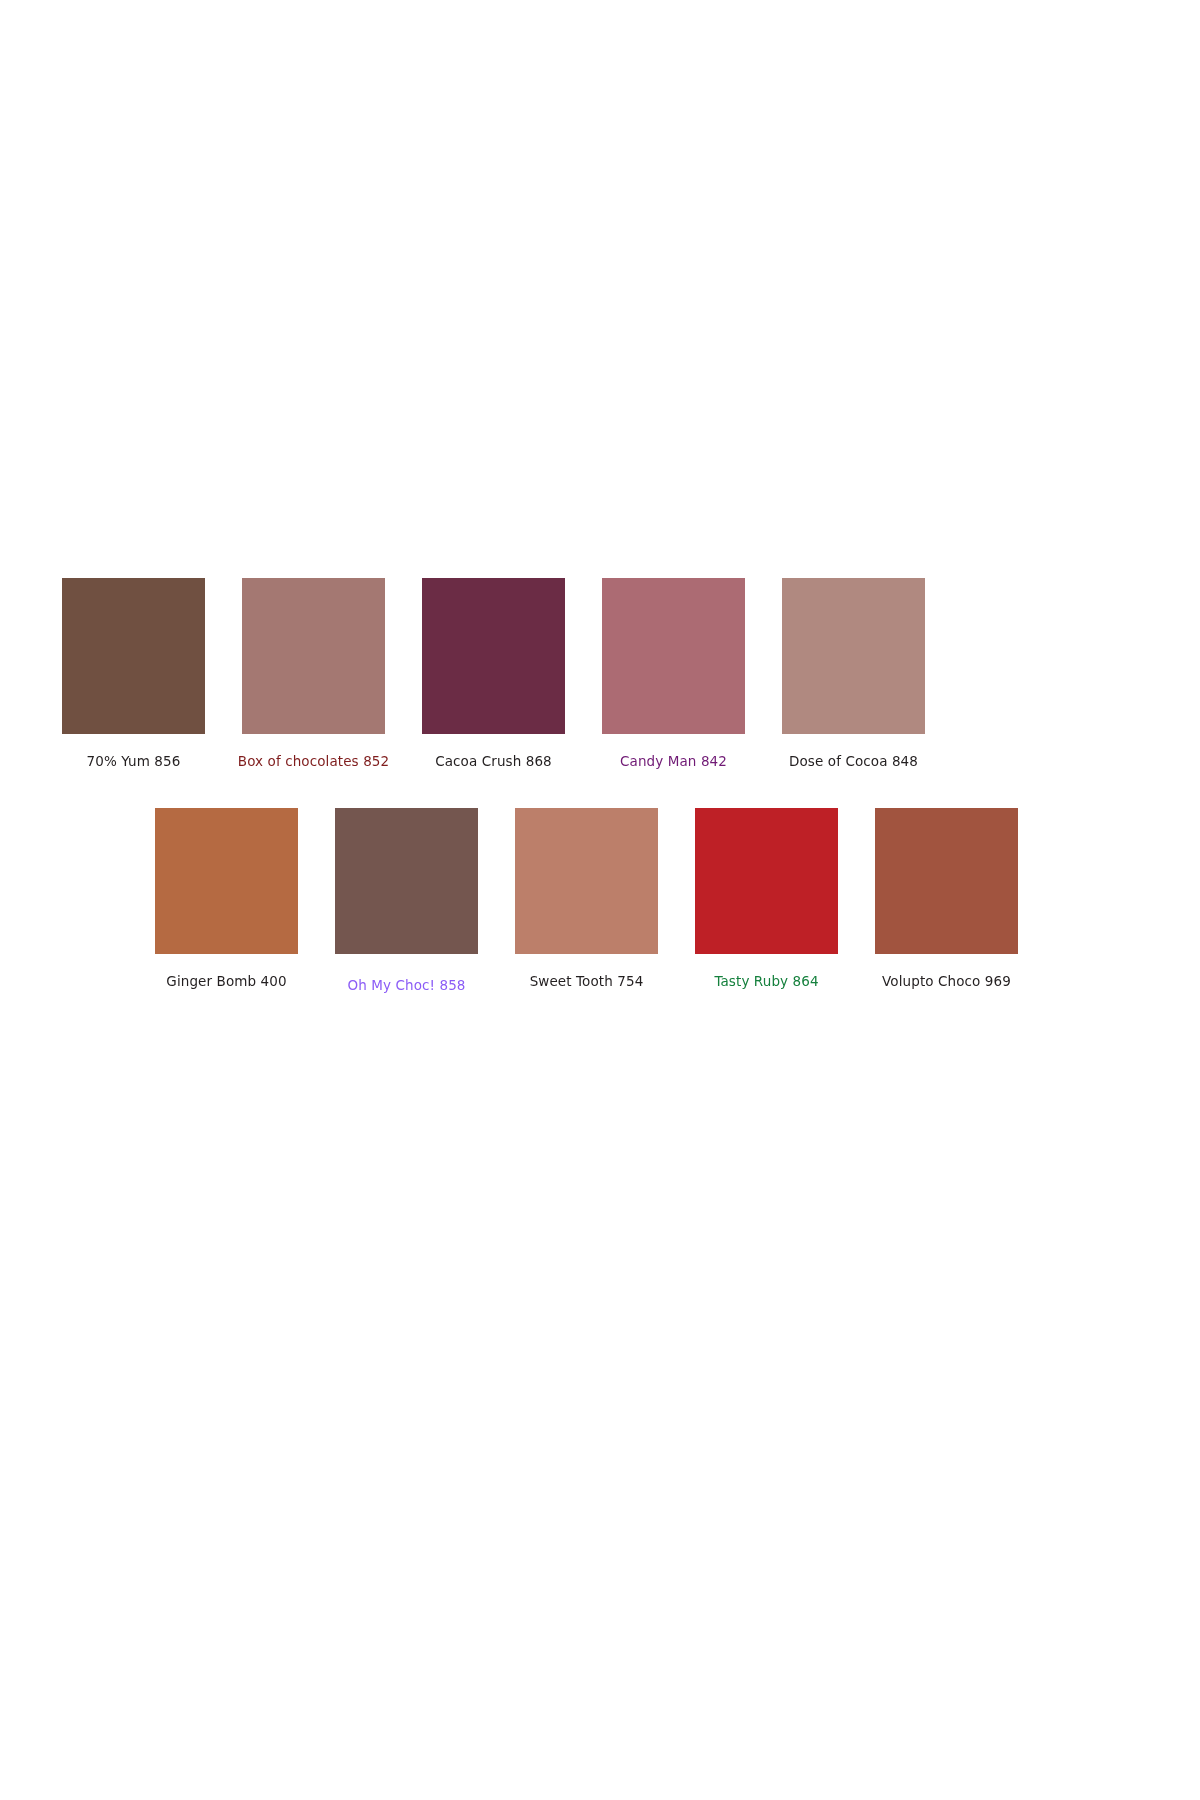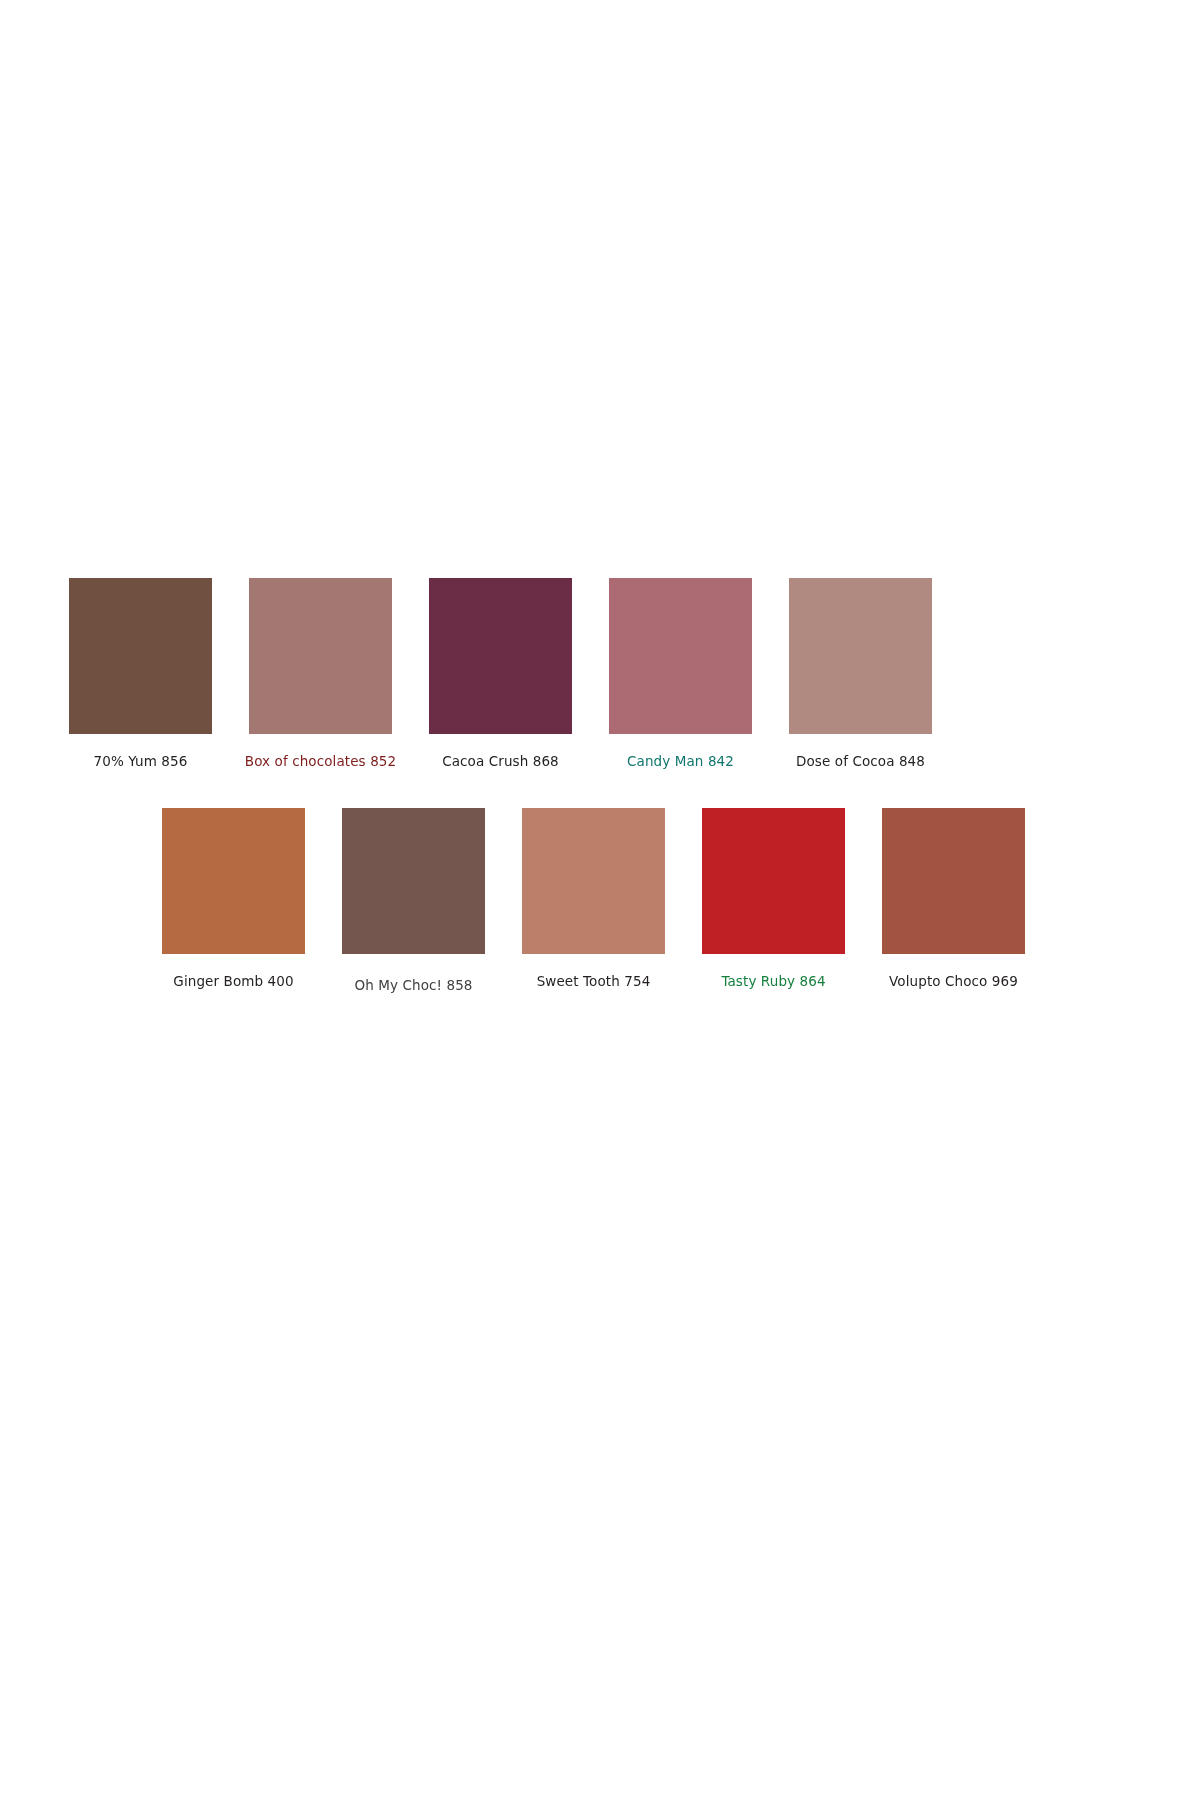--- a/index.html
+++ b/index.html
@@ -11,21 +11,21 @@
     width: 1200px;
     height: 1800px;
     background: #ffffff;
     font-family: "DejaVu Sans", "Liberation Sans", sans-serif;
     overflow: hidden;
     position: relative;
   }
 
   .palette-board {
     position: absolute;
-    left: 12px;
+    left: 5px;
     top: 0;
     width: 1043px;
     height: 1800px;
   }
 
   
   .swatch-row {
     position: absolute;
     display: flex;
     align-items: flex-start;
@@ -84,40 +84,40 @@
       <div class="swatch-label" style="color: #7f1d1d;">Box of chocolates 852</div>
     </div>
 
     <div class="swatch-cell">
       <div class="swatch-chip" style="background-color: rgb(107, 44, 69);"></div>
       <div class="swatch-label" style="color: rgb(35, 31, 32); text-align: center;">Cacoa Crush 868</div>
     </div>
 
     <div class="swatch-cell">
       <div class="swatch-chip" style="background-color: rgb(172, 107, 115);"></div>
-      <div class="swatch-label" style="color: #0f766e;">Candy Man 842</div>
+      <div class="swatch-label" style="color: #701a75;">Candy Man 842</div>
     </div>
 
     <div class="swatch-cell">
       <div class="swatch-chip" style="background-color: rgb(176, 137, 128);"></div>
       <div class="swatch-label" style="color: rgb(35, 31, 32);">Dose of Cocoa 848</div>
     </div>
 
   </div>
 
   <div class="swatch-row swatch-row-2">
 
     <div class="swatch-cell">
       <div class="swatch-chip" style="background-color: rgb(181, 106, 66);"></div>
       <div class="swatch-label" style="color: rgb(35, 31, 32);">Ginger Bomb 400</div>
     </div>
 
     <div class="swatch-cell">
       <div class="swatch-chip" style="background-color: rgb(116, 86, 79);"></div>
-      <div class="swatch-label" style="color: #404040; margin-top: 23px;">Oh My Choc! 858</div>
+      <div class="swatch-label" style="color: #8b5cf6; margin-top: 23px;">Oh My Choc! 858</div>
     </div>
 
     <div class="swatch-cell">
       <div class="swatch-chip" style="background-color: rgb(188, 127, 106);"></div>
       <div class="swatch-label" style="color: rgb(35, 31, 32);">Sweet Tooth 754</div>
     </div>
 
     <div class="swatch-cell">
       <div class="swatch-chip" style="background-color: rgb(190, 32, 38);"></div>
       <div class="swatch-label" style="color: #15803d; text-align: center;">Tasty Ruby 864</div>

